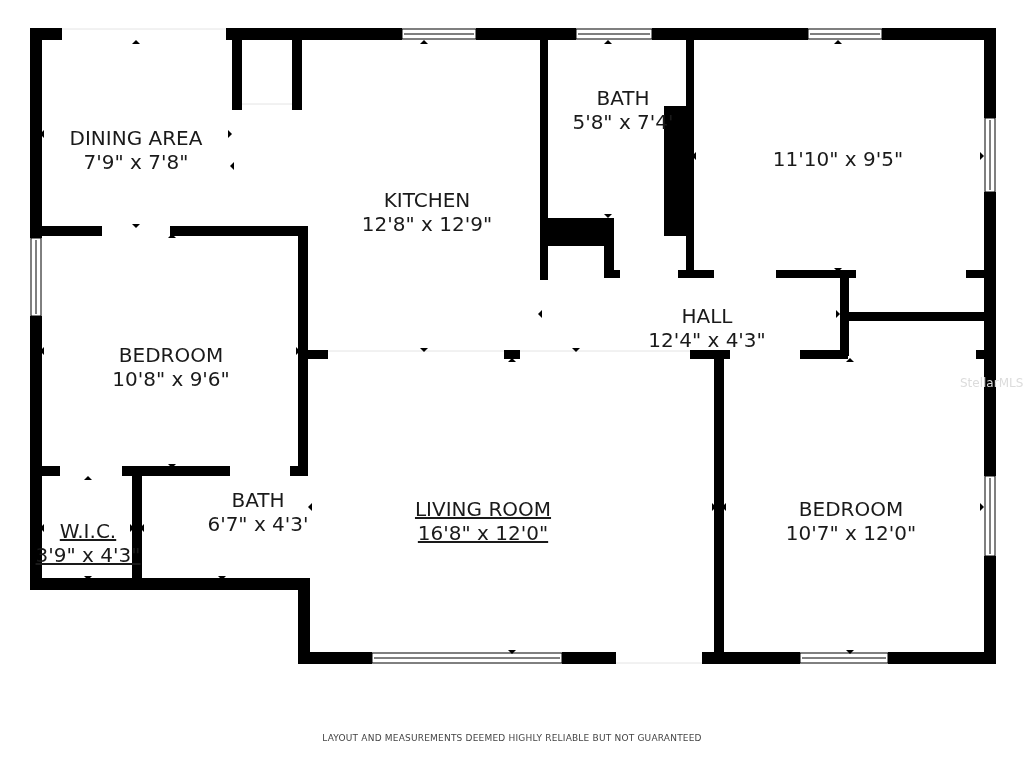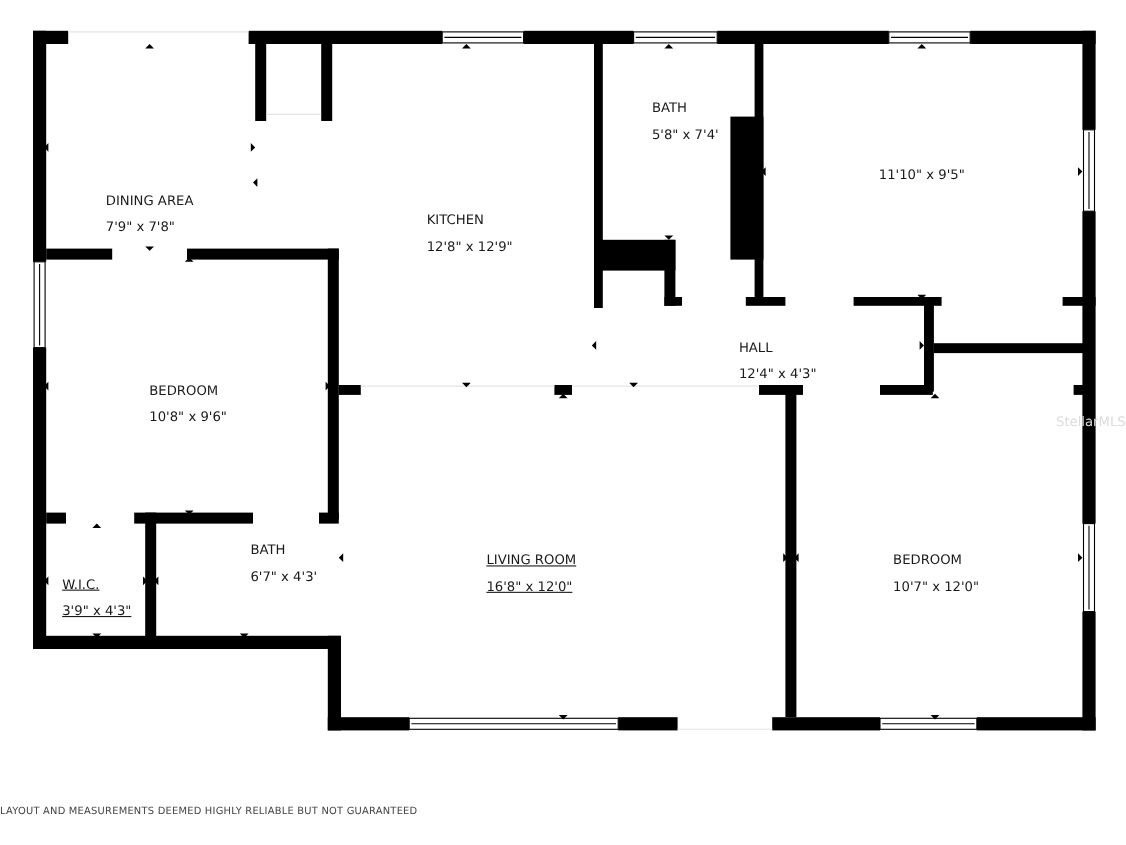--- a/index.html
+++ b/index.html
@@ -1,21 +1,21 @@
 <!DOCTYPE html>
 <html><head>
 <meta charset="utf-8">
 <style>
   html, body { margin:0; padding:0; background:#ffffff; }
   body { width:1024px; height:768px; position:relative; overflow:hidden;
          font-family:"DejaVu Sans", "Liberation Sans", sans-serif; }
   svg { position:absolute; left:0; top:0; }
-  .room-label { position:absolute; text-align:left; color:#1a1a1a;
-                font-size:12px; line-height:24px; transform:translate(-50%,0); white-space:nowrap; }
-  .disclaimer { position:absolute; left:0; width:1024px; top:733px; text-align:left;
+  .room-label { position:absolute; text-align:center; color:#1a1a1a;
+                font-size:20px; line-height:24px; transform:translate(-50%,0); white-space:nowrap; }
+  .disclaimer { position:absolute; left:0; width:1024px; top:733px; text-align:center;
                 font-size:9px; color:#444; letter-spacing:0.2px; }
   .watermark { position:absolute; left:960px; top:376px; font-size:12px; color:#dcdcdc; }
 </style>
 </head>
 <body>
 
 <svg width="1024" height="768">
   <g fill="#000">
 
     <rect x="30" y="28" width="32" height="12"></rect>
@@ -131,21 +131,21 @@
     <polygon points="846,650 854,650 850,654"></polygon>
     <polygon points="84,480 92,480 88,476"></polygon>
     <polygon points="84,576 92,576 88,580"></polygon>
     <polygon points="218,576 226,576 222,580"></polygon>
     <polygon points="44,524 44,532 40,528"></polygon>
     <polygon points="130,524 130,532 134,528"></polygon>
     <polygon points="144,524 144,532 140,528"></polygon>
   </g>
 </svg>
 
-<div class="room-label" style="left:136px;top:126px;margin-top:44px;">
+<div class="room-label" style="left:136px;top:126px;">
   <div>DINING AREA</div>
   <div>7'9" x 7'8"</div>
 </div>
 <div class="room-label" style="left:402px;top:188px;margin-left:25px;">
   <div>KITCHEN</div>
   <div>12'8" x 12'9"</div>
 </div>
 <div class="room-label" style="left:623px;top:86px;">
   <div>BATH</div>
   <div>5'8" x 7'4'</div>

